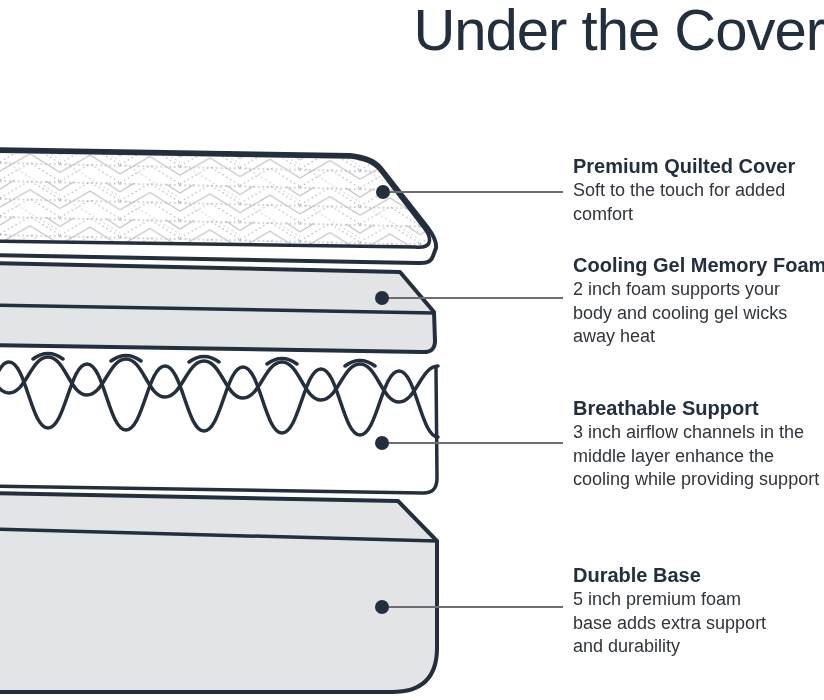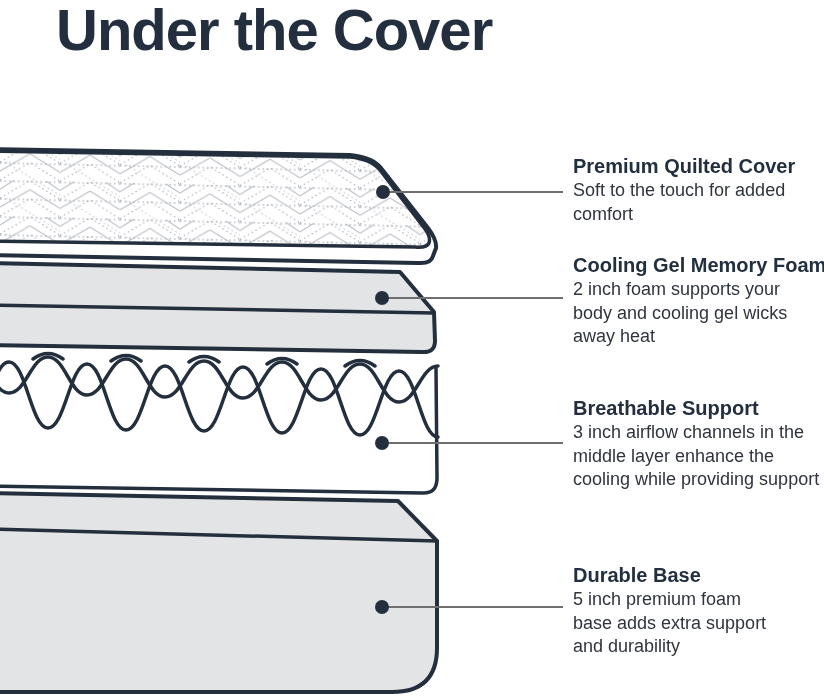--- a/index.html
+++ b/index.html
@@ -10,23 +10,23 @@
     background:#ffffff;
     font-family:"Liberation Sans", sans-serif;
   }
   #diagram-svg{position:absolute;left:0;top:0;}
   .page-title{
     position:absolute;
     left:0;top:0px;
     width:824px;
     padding-left:56px;
     box-sizing:border-box;
-    text-align:left;
+    text-align:right;
     font-size:58px;
-    font-weight:700;
+    font-weight:400;
     letter-spacing:-1px;
     line-height:60px;
     color:#232f3e;
   }
   .callout-label{
     position:absolute;
     left:573px;
     width:256px;
   }
   .callout-label h3{

